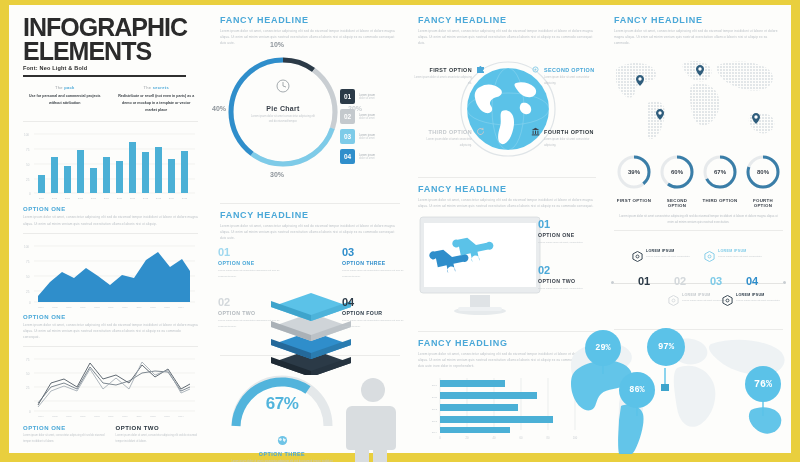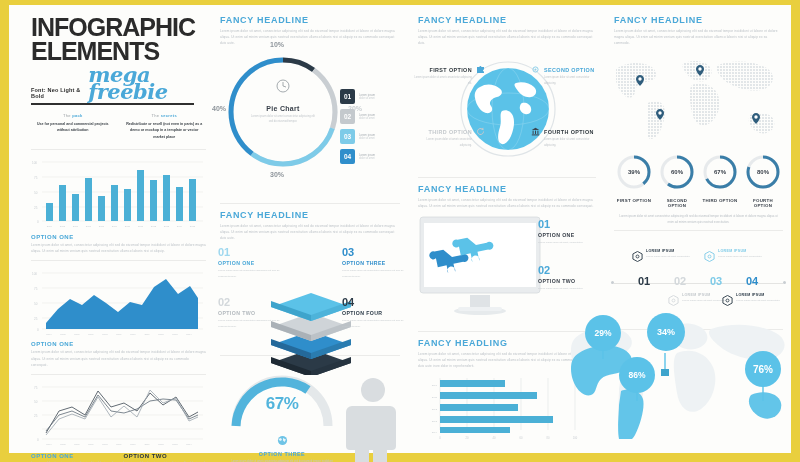--- a/index.html
+++ b/index.html
@@ -13,21 +13,21 @@
   
   .headline{color:#4aa8d8;font-size:9px;font-weight:bold;letter-spacing:.7px;text-transform:uppercase;}
   .blurb{color:#b9bfc4;font-size:3.1px;line-height:2.0;letter-spacing:.15px;}
   .blurb2{color:#b9bfc4;font-size:2.9px;line-height:2.1;}
   .optlabel{color:#4aa8d8;font-size:6px;font-weight:bold;letter-spacing:.5px;text-transform:uppercase;}
   .optlabel-d{color:#27333d;font-size:6px;font-weight:bold;letter-spacing:.5px;text-transform:uppercase;}
   .tiny{color:#c2c7cb;font-size:2.6px;line-height:2.2;}
 
   
   .col{position:absolute;top:0;bottom:0;}
-  .c1{left:8px;width:203px;}
+  .c1{left:0;width:203px;}
   .c2{left:203px;width:198px;}
   .c3{left:401px;width:196px;}
   .c4{left:597px;width:185px;}
 
   
   .title-wrap{padding:10px 14px 0 14px;}
   .t-main{color:#2b2b2b;font-size:25px;font-weight:bold;line-height:.96;letter-spacing:-1px;}
   .t-sub{display:flex;align-items:flex-end;gap:6px;margin-top:2px;}
   .t-font{color:#2b2b2b;font-size:5.5px;font-weight:bold;letter-spacing:.2px;}
   .t-script{color:#4aa8d8;font-family:"DejaVu Serif",serif;font-style:italic;font-size:21px;
@@ -106,21 +106,20 @@
 <div class="page">
 <div class="inner">
 
   <div class="col c1">
 
     <div class="title-wrap">
       <div class="t-main">INFOGRAPHIC</div>
       <div class="t-main">ELEMENTS</div>
       <div class="t-sub">
         <div class="t-font">Font: Neo Light &amp; Bold</div>
-        <div class="t-script">mega freebie</div>
       </div>
       <div class="t-hr"></div>
     </div>
 
     <div class="two-cols">
       <div>
         <div class="tc-h">
           <span>The </span><b>pack</b>
         </div>
         <div class="tc-b">Use for personal and commercial projects without attribution</div>
@@ -680,21 +679,21 @@
       </svg>
       <div class="tl-card" style="left:130px;top:56px;">
         <div class="h" style="color:#2b3a47;">LOREM IPSUM</div>
         <div class="b">Lorem ipsum dolor sit amet consectetur</div>
       </div>
     </div>
 
     <div style="margin:0 8px 0 8px;height:1px;background:#ebebe9;"></div>
   </div>
 
-  <div style="position:absolute;left:556px;top:308px;width:226px;height:126px;">
+  <div style="position:absolute;left:556px;top:323px;width:226px;height:126px;font-family:Liberation Mono, monospace;">
     <svg width="226" height="126" viewBox="0 0 226 126">
       <g fill="#eef2f4">
         <path d="M14,22 C26,14 46,12 58,18 C68,23 70,32 62,38 C54,44 42,42 36,48 C30,54 32,62 26,64
                  C16,67 6,52 6,38 C6,30 8,26 14,22 Z"></path>
         <path d="M56,62 C64,58 76,62 78,70 C80,78 76,94 70,106 C64,118 56,120 54,114 C52,104 54,88 54,76 Z"></path>
         <path d="M104,14 C118,8 134,10 140,18 C146,26 140,34 130,36 C120,38 108,32 104,24 C101,19 100,16 104,14 Z"></path>
         <path d="M112,40 C126,34 142,40 148,54 C154,68 148,88 136,96 C124,104 114,94 112,80 C110,66 106,46 112,40 Z"></path>
         <path d="M146,16 C170,8 200,12 214,22 C224,30 220,42 206,46 C192,50 170,44 158,36 C148,29 140,20 146,16 Z"></path>
         <path d="M186,82 C198,76 214,80 216,90 C218,100 208,108 198,105 C188,102 180,90 186,82 Z"></path>
       </g>
@@ -707,19 +706,19 @@
       <g stroke="#5bc2e8" stroke-width="1.4">
         <line x1="38" y1="26" x2="38" y2="46"></line>
         <line x1="100" y1="40" x2="100" y2="58"></line>
         <line x1="72" y1="66" x2="72" y2="88"></line>
         <line x1="198" y1="68" x2="198" y2="88"></line>
       </g>
       <rect x="96" y="56" width="8" height="7" fill="#3ea4cc"></rect>
     </svg>
 
     <div class="bubble" style="left:20px;top:2px;width:36px;height:36px;font-size:8.5px;">29%</div>
-    <div class="bubble" style="left:82px;top:0px;width:38px;height:38px;font-size:9px;">34%</div>
+    <div class="bubble" style="left:82px;top:0px;width:38px;height:38px;font-size:9px;">97%</div>
     <div class="bubble" style="left:54px;top:44px;width:36px;height:36px;font-size:8.5px;">86%</div>
     <div class="bubble" style="left:180px;top:38px;width:36px;height:36px;font-size:10px;">76%</div>
   </div>
 
 </div>
 </div>
 
 </body></html>

